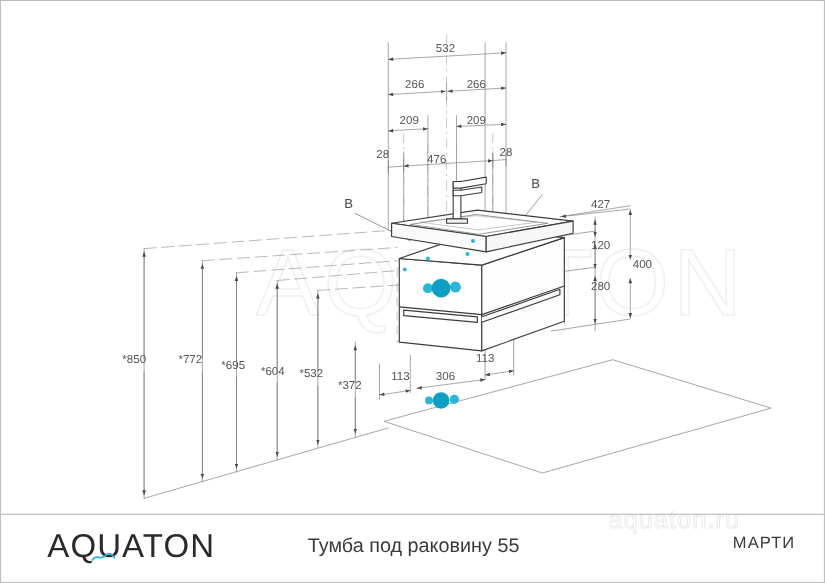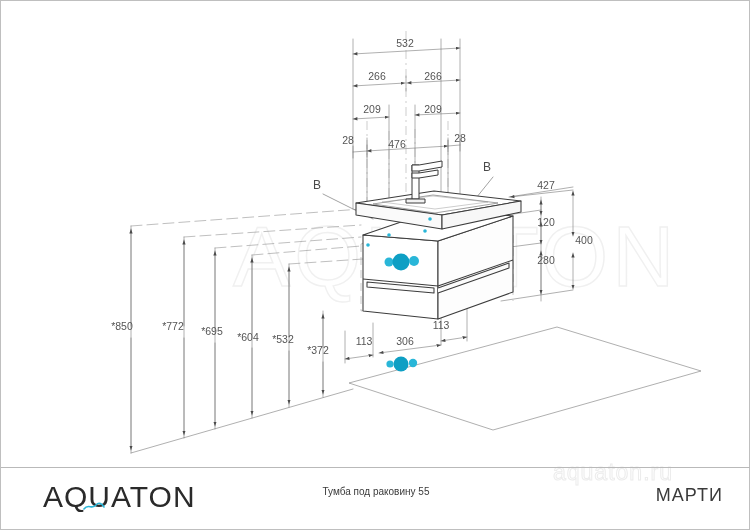--- a/index.html
+++ b/index.html
@@ -34,25 +34,25 @@
     color:#2a2a2a;
     font-family:"Liberation Sans", sans-serif;
     font-weight:400;
   }
   .logo .swoosh{
     position:absolute;left:40px;top:22px;
     width:22px;height:9px;
   }
   .f-title{
     position:absolute;left:0;top:18px;width:750px;
-    text-align:center;font-size:10px;color:#3a3a3a;
+    text-align:center;font-size:18px;color:#3a3a3a;
   }
   .f-model{
     position:absolute;right:28px;top:17px;
-    font-size:18px;color:#3a3a3a;letter-spacing:1px;
+    font-size:15px;color:#3a3a3a;letter-spacing:1px;
   }
   .wm-url{
     position:absolute;left:552px;top:458px;
     font-size:23px;letter-spacing:1px;
     color:#fff;
     -webkit-text-stroke:1px #ececec;
     font-family:"Liberation Sans", sans-serif;
   }
 </style>
 </head>

